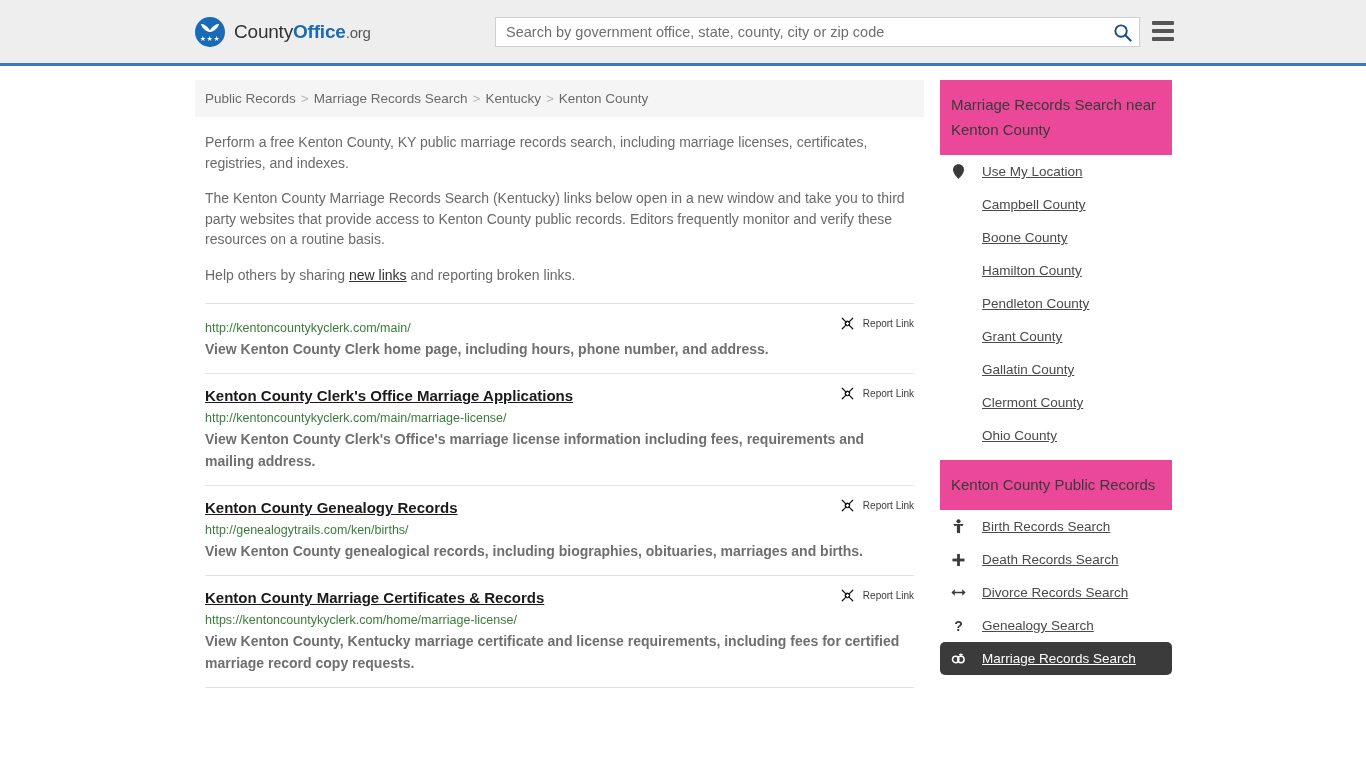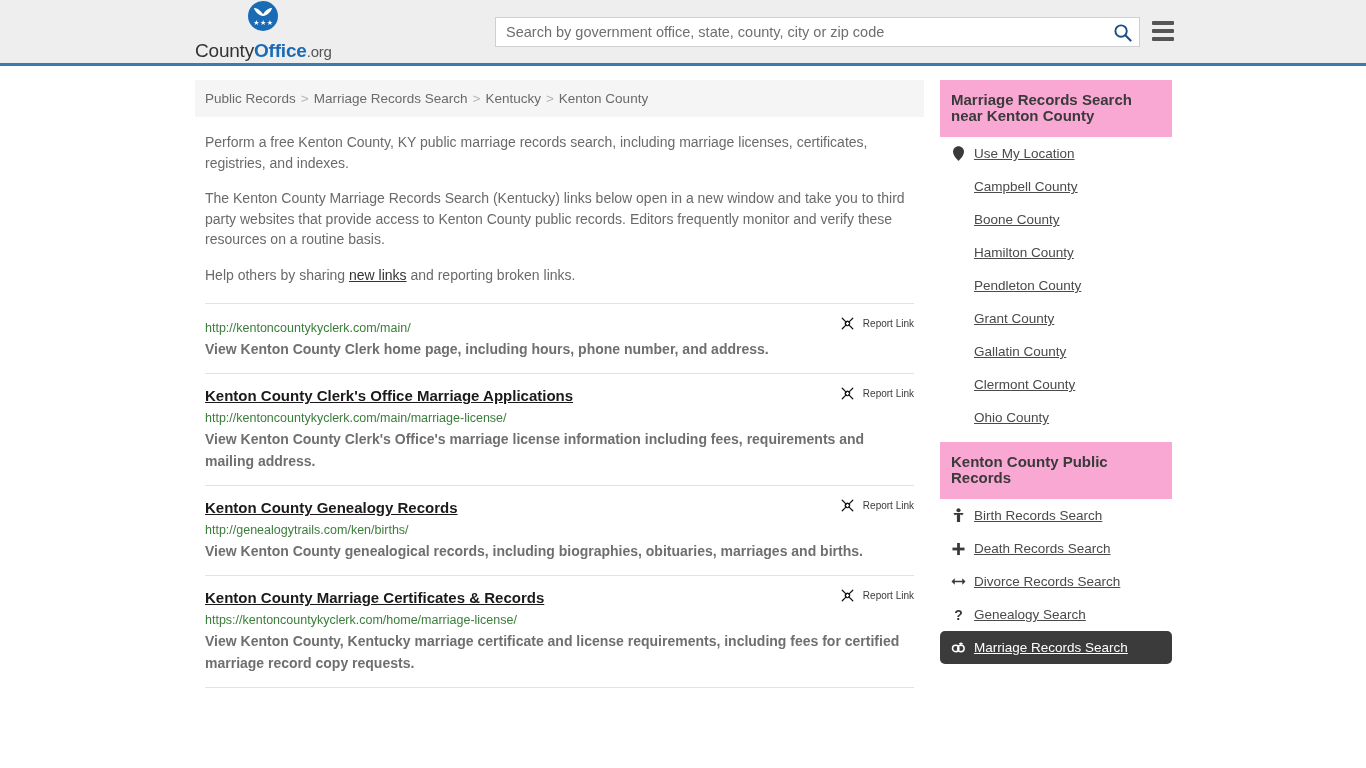--- a/index.html
+++ b/index.html
@@ -20,21 +20,20 @@
     display: flex;
     align-items: center;
     position: relative;
   }
   .brand {
     display: flex;
     align-items: center;
     margin-left: 195px;
     gap: 9px;
     text-decoration: none;
-    flex-direction: column;
   }
   .brand-seal {
     width: 30px; height: 30px;
     border-radius: 50%;
     background: #1a6bb5;
     position: relative;
     flex: 0 0 auto;
     overflow: hidden;
   }
   .brand-seal .wings {
@@ -205,32 +204,32 @@
     font-size: 10px;
     color: #3a3a3a;
     cursor: pointer;
     white-space: nowrap;
   }
   .broken-link-icon { width: 15px; height: 15px; color: #1a1a1a; display:block; }
 
   
   .side-card { margin-bottom: 8px; }
   .side-head {
-    background: #f9a8d4;
+    background: #ec4899;
     padding: 12px 11px 13px 11px;
     font-size: 15px;
-    font-weight: bold;
+    font-weight: normal;
     color: #3a3a3a;
-    line-height: 16px;
+    line-height: 25px;
   }
   .side-list { padding: 0; margin: 0; list-style: none; }
   .side-list li {
     display: flex;
     align-items: center;
-    gap: 8px;
+    gap: 16px;
     padding: 9px 11px;
     font-size: 13.5px;
   }
   .side-list li a {
     color: #4a4a4a;
     text-decoration: underline;
     font-size: 13.5px;
   }
   .side-list li.active {
     background: #3b3b3b;

